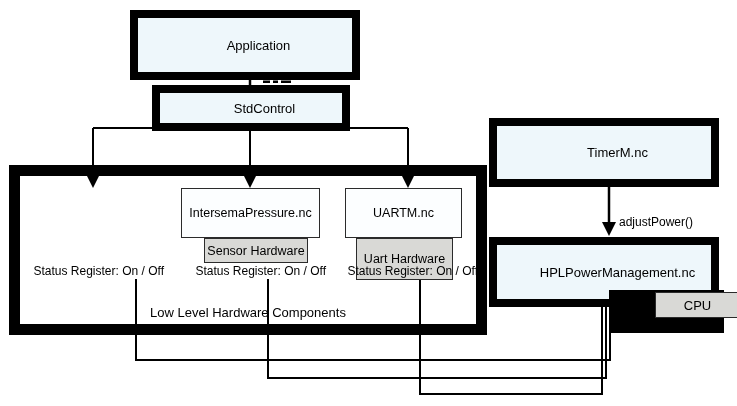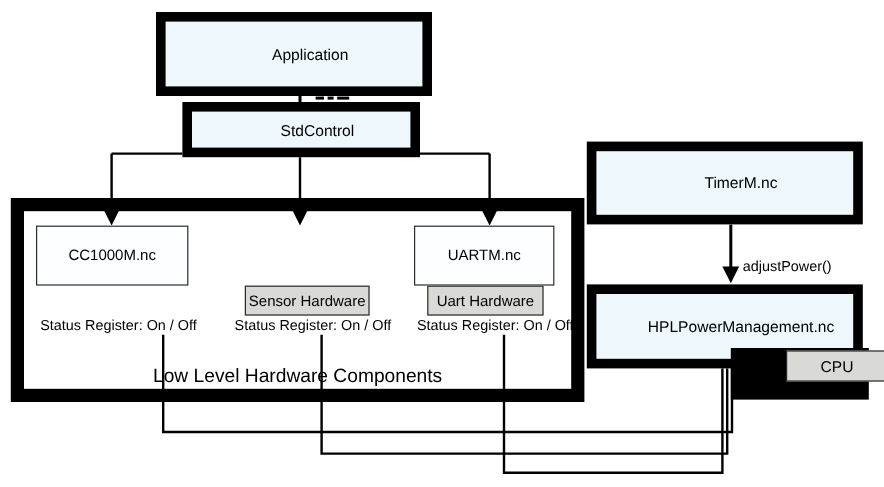--- a/index.html
+++ b/index.html
@@ -20,21 +20,21 @@
   }
   .hwbox{
     position:absolute;box-sizing:border-box;border:1px solid #2b2b2b;background:#d9d9d6;
     display:flex;align-items:center;justify-content:center;font-size:12.5px;
   }
   .status{
     position:absolute;font-size:12px;white-space:nowrap;text-align:right;
   }
   .floatlabel{position:absolute;font-size:12px;white-space:nowrap;}
   .containerlabel{
-    position:absolute;font-size:16px;text-align:center;white-space:nowrap;
+    position:absolute;font-size:13px;text-align:center;white-space:nowrap;
   }
   .cpuback{position:absolute;background:#000;}
   svg.wires{position:absolute;left:0;top:0;}
 </style>
 </head>
 <body>
 
 <div id="stage">
 
   <div class="bigbox" style="left:9px;top:165px;width:478px;height:170px;"></div>
@@ -74,31 +74,31 @@
   </svg>
 
   <div class="thickbox" style="left:130px;top:10px;width:230px;height:70px;">
     <span>Application</span>
   </div>
 
   <div class="thickbox" style="left:152px;top:85px;width:198px;height:46px;text-align:center;">
     <span>StdControl</span>
   </div>
 
-  <div class="compbox" style="left:30px;top:188px;width:127px;height:50px;">
-    <span>CC1000M.nc</span>
+  <div class="compbox" style="left:181px;top:188px;width:139px;height:50px;">
+    <span>IntersemaPressure.nc</span>
   </div>
   <div class="compbox" style="left:345px;top:188px;width:117px;height:50px;">
     <span>UARTM.nc</span>
   </div>
 
   <div class="hwbox" style="left:204px;top:238px;width:104px;height:25px;">
     <span>Sensor Hardware</span>
   </div>
-  <div class="hwbox" style="left:356px;top:238px;width:97px;height:25px;">
+  <div class="hwbox" style="left:356px;top:238px;width:97px;height:42px;">
     <span>Uart Hardware</span>
   </div>
 
   <div class="status" style="left:24px;top:264px;width:140px;">Status Register: On / Off</div>
   <div class="status" style="left:186px;top:264px;width:140px;">Status Register: On / Off</div>
   <div class="status" style="left:338px;top:264px;width:140px;">Status Register: On / Off</div>
 
   <div class="containerlabel" style="left:20px;top:305px;width:456px;">Low Level Hardware Components</div>
 
   <div class="thickbox" style="left:489px;top:118px;width:230px;height:69px;">

